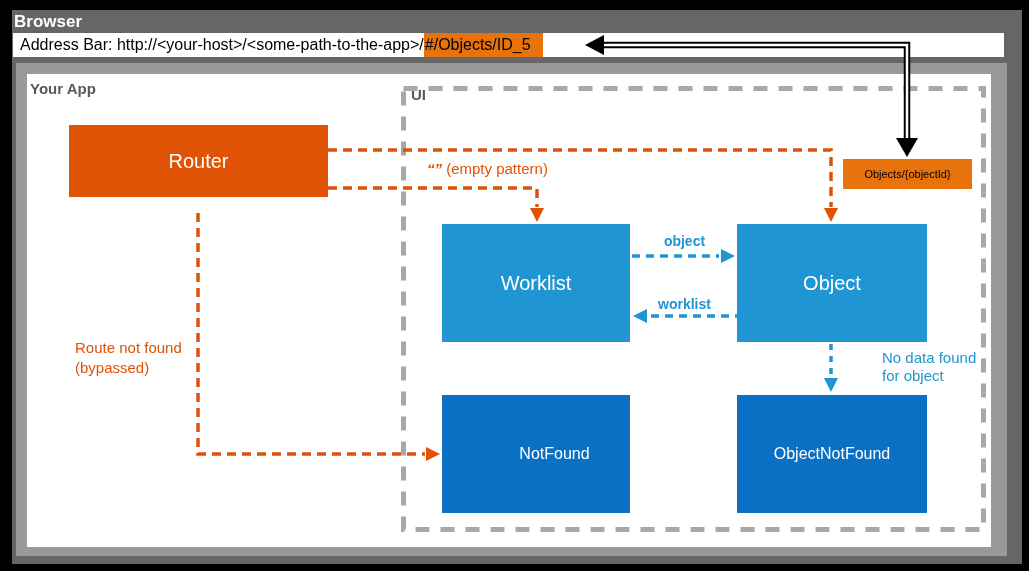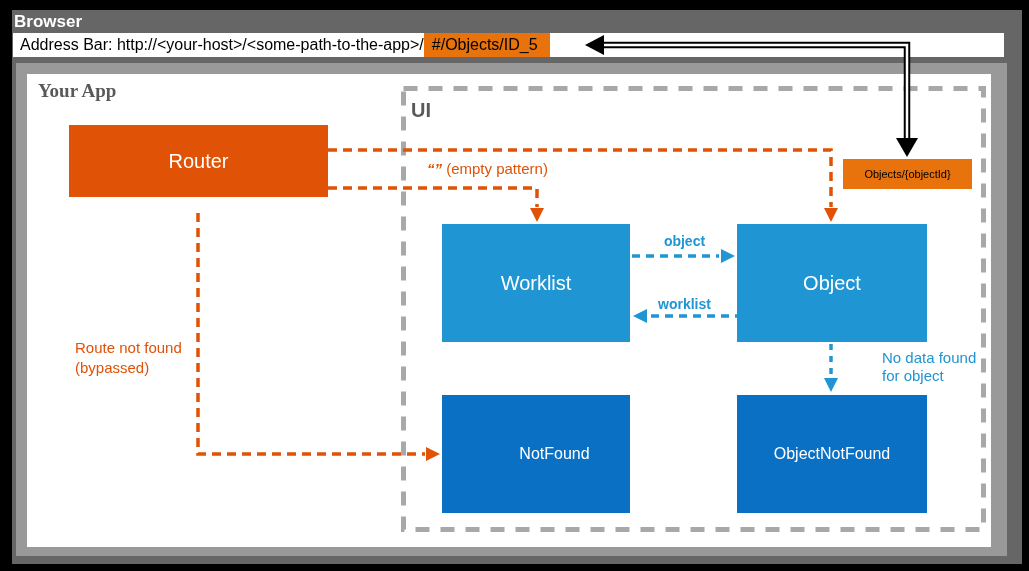--- a/index.html
+++ b/index.html
@@ -14,26 +14,26 @@
     --arrow-black:#000000;
   }
   *{margin:0;padding:0;box-sizing:border-box;}
   html,body{background:#000;}
   body{font-family:"Liberation Sans", sans-serif;}
   .stage{position:relative;width:1029px;height:571px;background:#000;overflow:hidden;}
 
   .window{position:absolute;left:12px;top:10px;width:1010px;height:554px;background:var(--window-gray);}
   .browser-title{position:absolute;left:14px;top:10px;color:#fff;font-size:17px;font-weight:bold;line-height:23px;}
   .address-bar{position:absolute;left:13px;top:33px;width:991px;height:24px;background:#fff;font-size:16px;line-height:24px;color:#000;white-space:nowrap;overflow:hidden;padding-left:7px;}
-  .address-bar .hl{display:inline-block;height:24px;background:var(--orange-highlight);padding:0 12px 0 8px;color:#000;}
+  .address-bar .hl{display:inline-block;height:24px;background:var(--orange-highlight);padding:0 12px 0 1px;color:#000;}
 
   .viewport{position:absolute;left:16px;top:63px;width:991px;height:493px;background:var(--viewport-gray);}
   .app-box{position:absolute;left:27px;top:74px;width:964px;height:473px;background:#fff;}
-  .your-app-label{position:absolute;left:38px;top:80px;color:var(--label-gray);font-size:19px;font-weight:bold;font-family:Liberation Serif, serif;}
-  .ui-label{position:absolute;left:411px;top:99px;color:var(--label-gray);font-size:20px;font-weight:bold;}
+  .your-app-label{position:absolute;left:30px;top:80px;color:var(--label-gray);font-size:15px;font-weight:bold;}
+  .ui-label{position:absolute;left:411px;top:86px;color:var(--label-gray);font-size:15px;font-weight:bold;}
 
   .node{position:absolute;display:flex;align-items:center;justify-content:center;color:#fff;text-align:center;}
   .node-router{left:69px;top:125px;width:259px;height:72px;background:var(--orange);font-size:20px;}
   .node-worklist{left:442px;top:224px;width:188px;height:118px;background:var(--light-blue);font-size:20px;}
   .node-object{left:737px;top:224px;width:190px;height:118px;background:var(--light-blue);font-size:20px;}
   .node-notfound{left:442px;top:395px;width:188px;height:118px;background:var(--dark-blue);font-size:16px;padding-left:37px;}
   .node-objectnotfound{left:737px;top:395px;width:190px;height:118px;background:var(--dark-blue);font-size:16px;}
 
   .route-pattern{position:absolute;left:843px;top:159px;width:129px;height:30px;background:var(--orange-highlight);color:#000;font-size:11px;display:flex;align-items:center;justify-content:center;}
 

